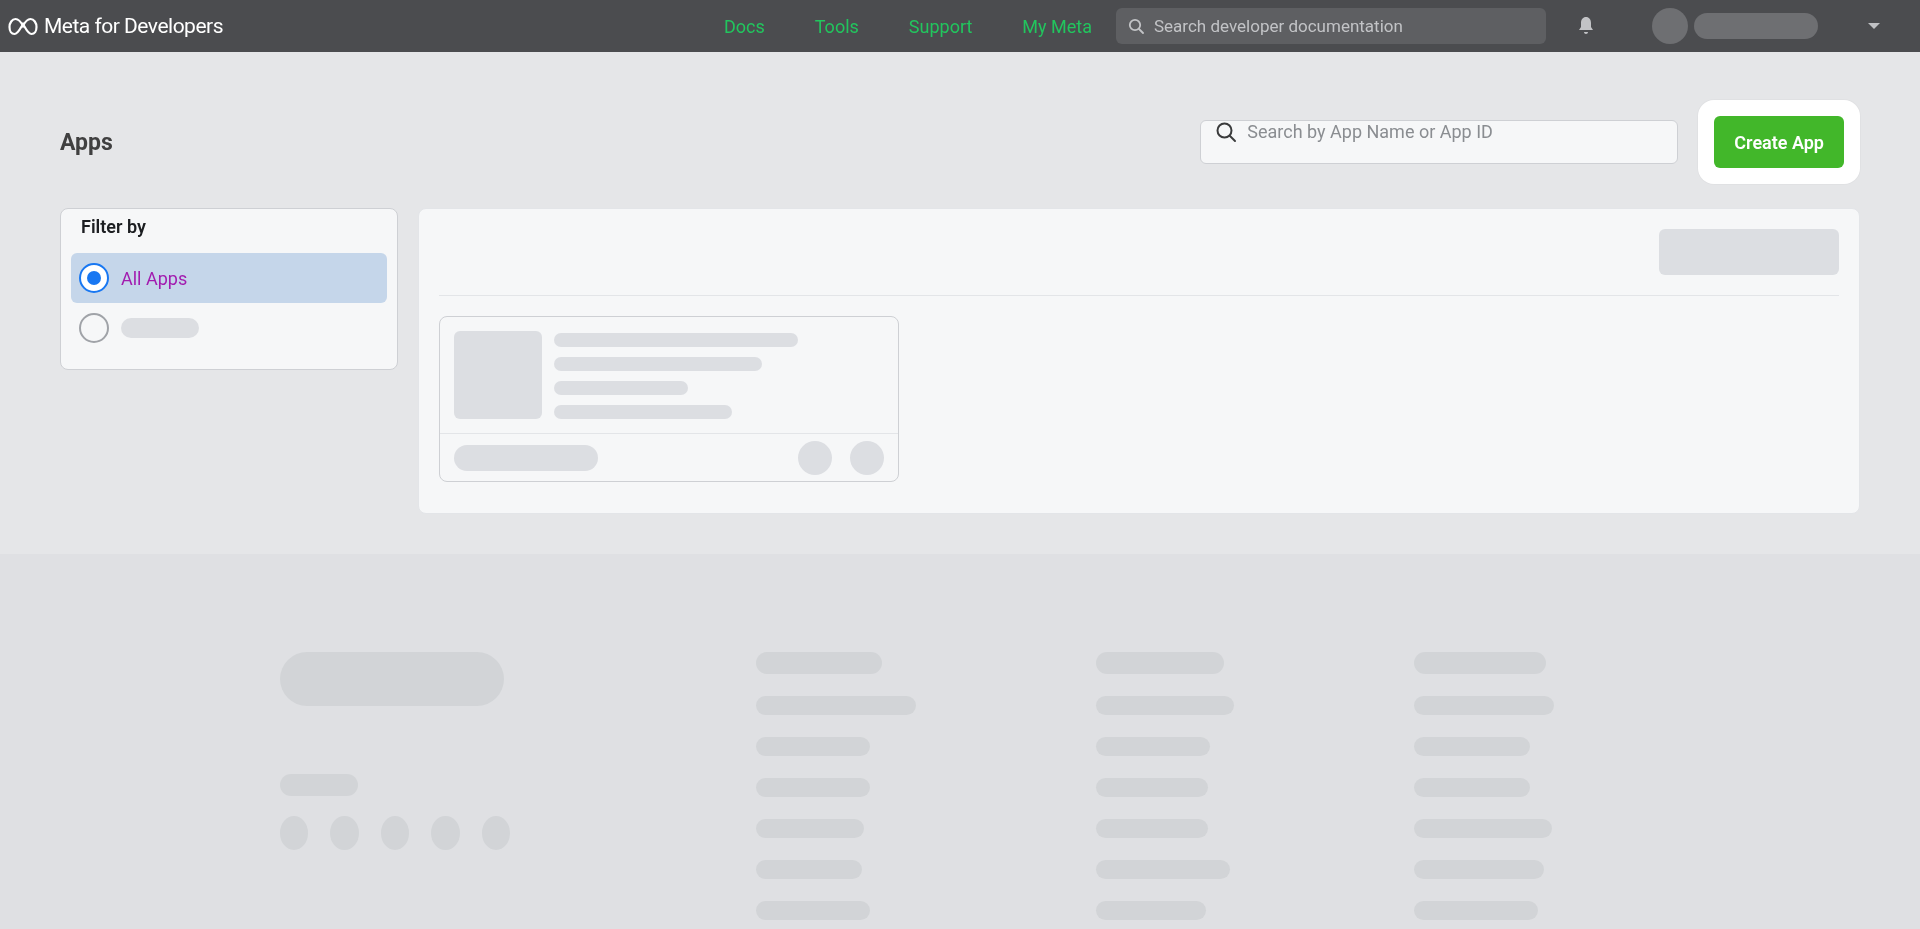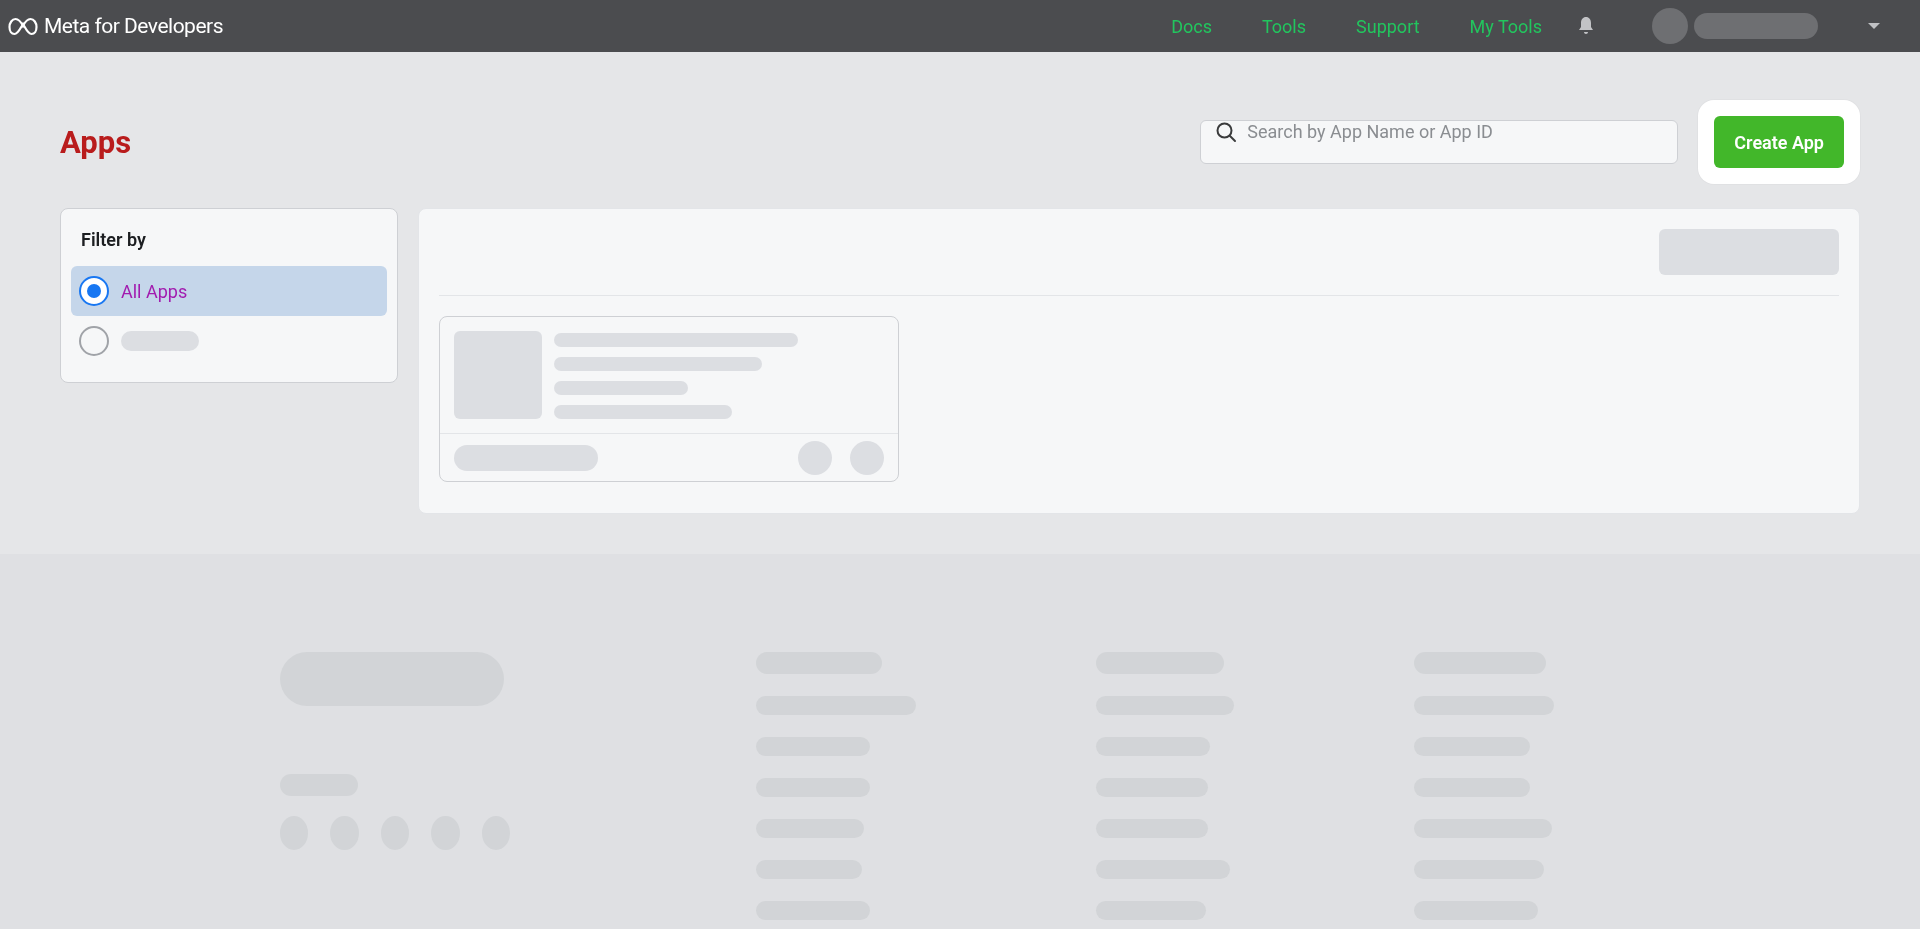--- a/index.html
+++ b/index.html
@@ -110,23 +110,23 @@
       cursor: pointer;
     }
 
     
     .header-row {
       display: flex;
       align-items: center;
       padding: 48px 60px 24px 60px;
     }
     .page-title {
-      font-size: 31px;
+      font-size: 23px;
       font-weight: 700;
-      color: #b91c1c;
+      color: #404040;
     }
     .header-row .spacer { flex: 1; }
     .app-search {
       background: #f6f7f8;
       border: 1px solid #ced0d4;
       border-radius: 6px;
       height: 44px;
       width: 478px;
       display: flex;
       align-items: flex-start;
@@ -172,21 +172,21 @@
       gap: 20px;
       align-items: flex-start;
     }
 
     
     .filter-card {
       background: #f6f7f8;
       border: 1px solid #ced0d4;
       border-radius: 8px;
       width: 338px;
-      padding: 20px 10px 16px 10px;
+      padding: 7px 10px 16px 10px;
     }
     .filter-title {
       font-size: 18px;
       font-weight: 600;
       color: #1c1e21;
       padding-left: 10px;
       margin-bottom: 16px;
     }
     .filter-item {
       display: flex;
@@ -379,21 +379,28 @@
     <svg class="logo-infinity" viewBox="0 0 30 20">
       <path d="M7.5 3 C4 3 1.5 7 1.5 11 C1.5 15 3.5 18 6.5 18 C10 18 12 13 15 8 C18 13 20 18 23.5 18 C26.5 18 28.5 15 28.5 11 C28.5 7 26 3 22.5 3 C19 3 16.5 7 15 10 C13.5 7 11 3 7.5 3 Z" fill="none" stroke="#fff" stroke-width="2.2"></path>
     </svg>
     <span class="logo-text">Meta for Developers</span>
   </div>
   <div class="nav-spacer"></div>
   <div class="nav-links">
     <span class="nav-link">Docs</span>
     <span class="nav-link">Tools</span>
     <span class="nav-link">Support</span>
-    <span class="nav-link">My Tools</span>
+    <span class="nav-link">My Meta</span>
+  </div>
+  <div class="search-box">
+    <svg class="search-icon" viewBox="0 0 16 16">
+      <circle cx="7" cy="7" r="5.2" fill="none" stroke="#c2c3c6" stroke-width="1.8"></circle>
+      <line x1="11" y1="11" x2="15" y2="15" stroke="#c2c3c6" stroke-width="1.8" stroke-linecap="round"></line>
+    </svg>
+    <input type="text" placeholder="Search developer documentation" style="">
   </div>
   <div class="bell-btn">
     <svg width="22" height="22" viewBox="0 0 22 22">
       <path d="M11 2 C8 2 6 4.5 6 8 L6 12 L4 15 L18 15 L16 12 L16 8 C16 4.5 14 2 11 2 Z M9 17 C9 18.3 9.9 19 11 19 C12.1 19 13 18.3 13 17 Z" fill="#c2c3c6"></path>
     </svg>
   </div>
   <div class="avatar-skel"></div>
   <div class="username-skel"></div>
   <div class="caret-down"></div>
 </div>

